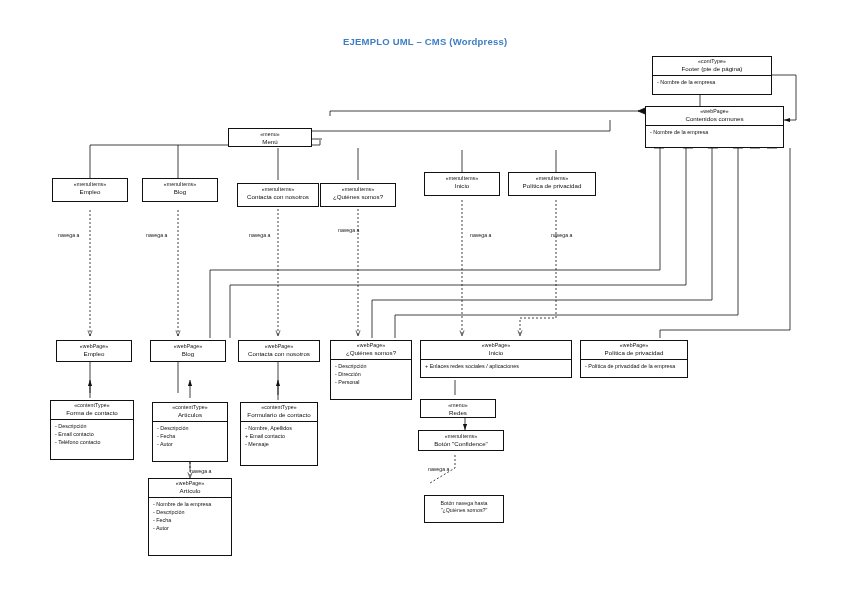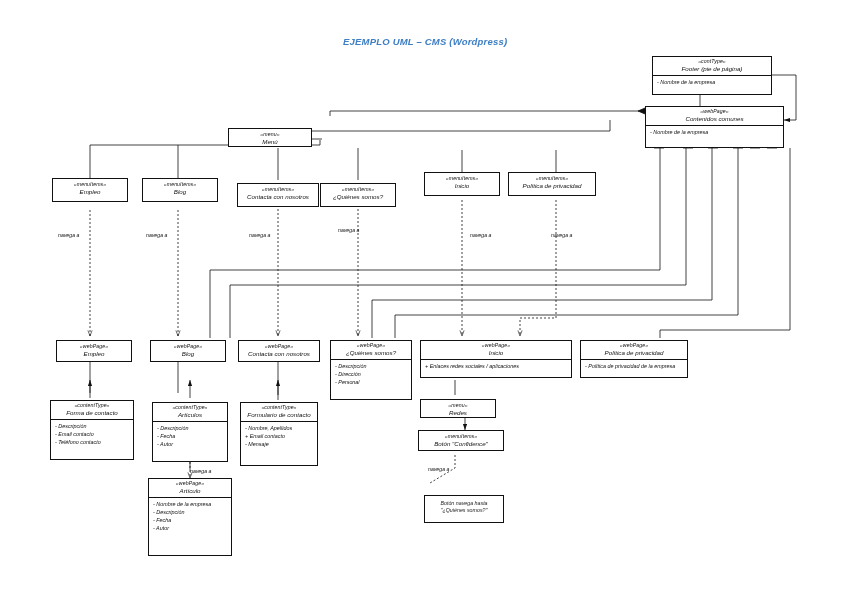--- a/index.html
+++ b/index.html
@@ -4,21 +4,21 @@
 <style>
   html,body{margin:0;padding:0;}
   body{
     width:848px;height:599px;
     background:#ffffff;
     font-family:"Liberation Sans",sans-serif;
     overflow:hidden;
     position:relative;
     color:#1a1a1a;
   }
-  #canvas{position:absolute;left:0;top:0;width:848px;height:599px;font-style:italic;}
+  #canvas{position:absolute;left:0;top:0;width:848px;height:599px;}
   svg#wires{position:absolute;left:0;top:0;width:848px;height:599px;pointer-events:none;}
 
   .title{
     position:absolute;
     color:#3d7ec4;
     font-weight:bold;
     font-size:9.5px;
     letter-spacing:.2px;
     white-space:nowrap;
   }

